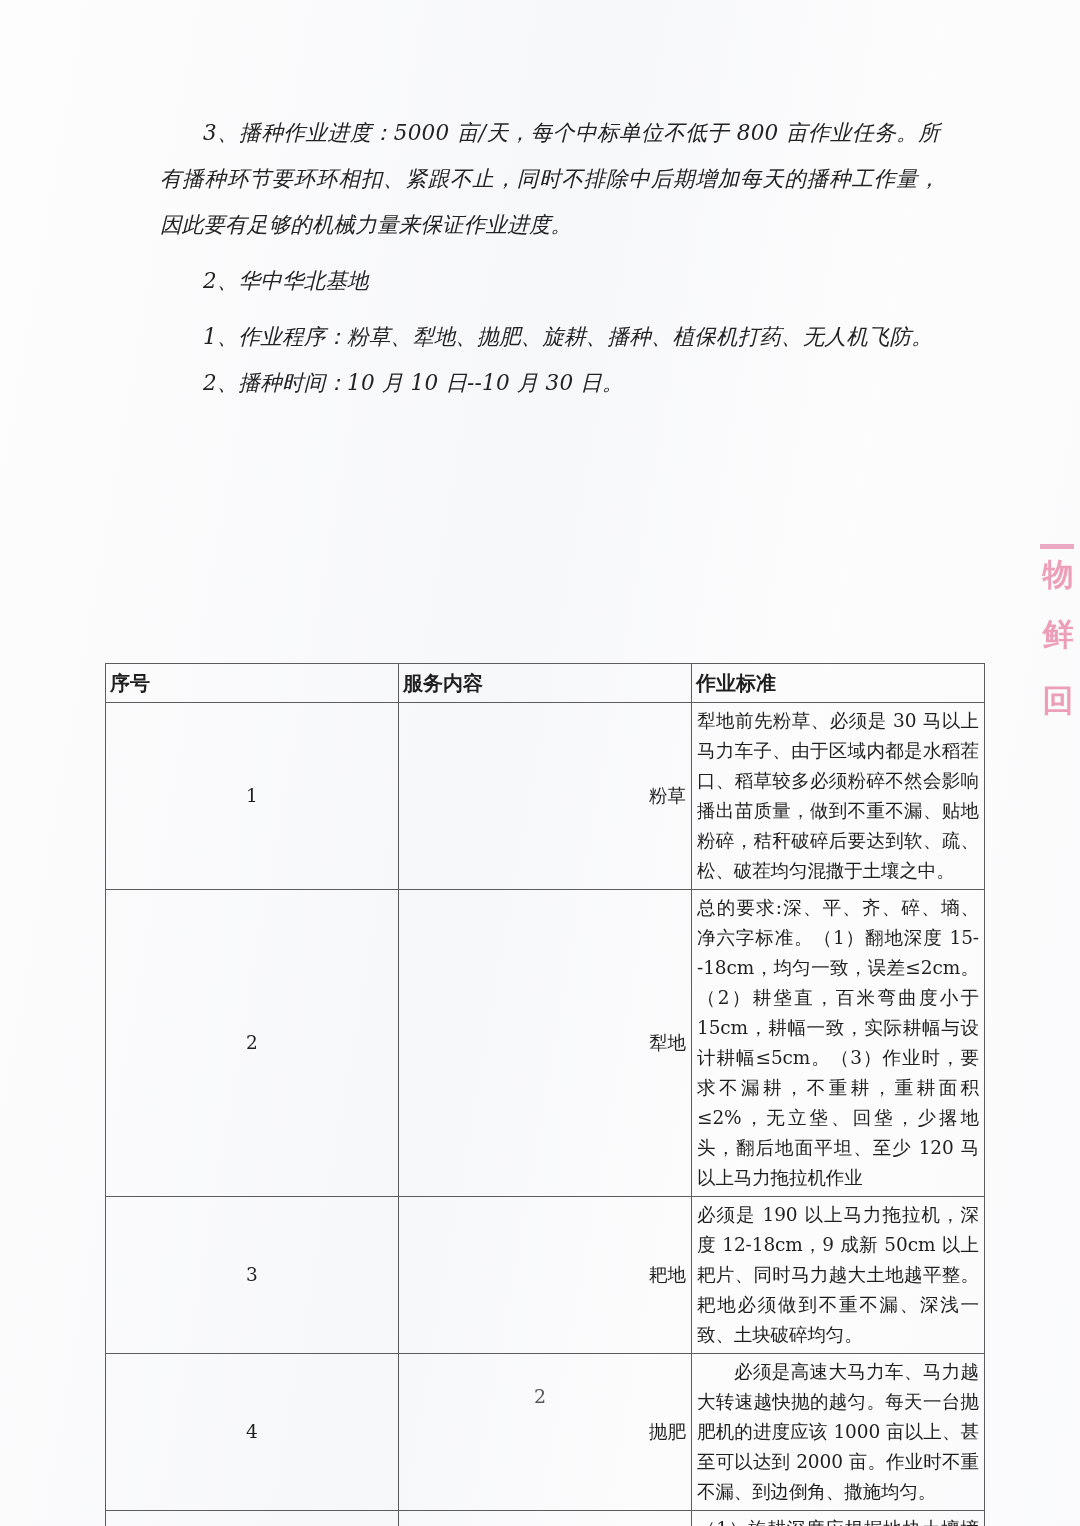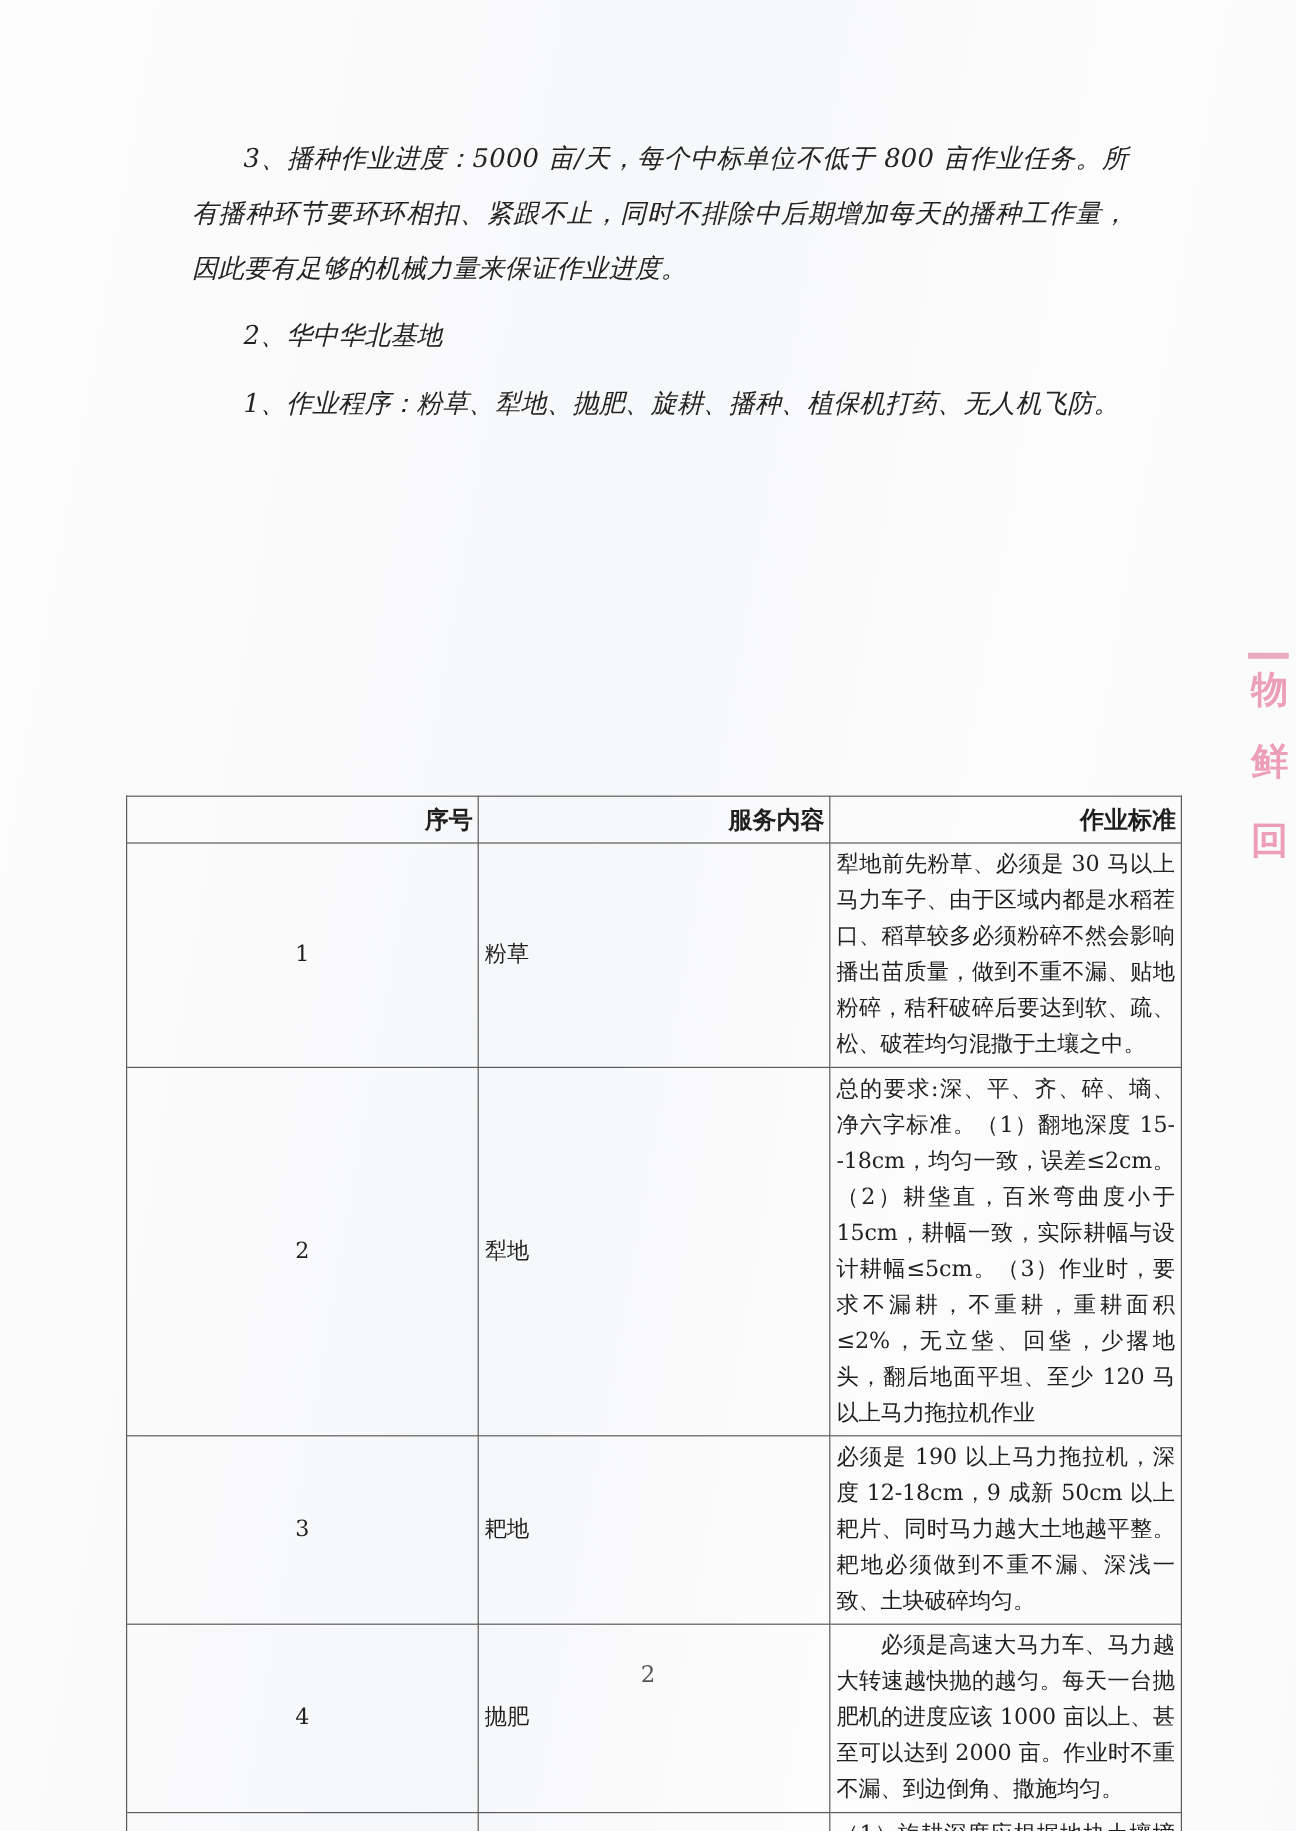--- a/index.html
+++ b/index.html
@@ -60,34 +60,34 @@
     color: #1f1f1f;
   }
   table.spec td, table.spec th {
     border: 1px solid #5c5c5c;
     vertical-align: middle;
     padding: 3px 5px;
     font-size: 18.5px;
     line-height: 30px;
   }
   table.spec th {
-    text-align: right;
+    text-align: left;
     font-weight: bold;
     font-size: 20px;
     padding: 6px 4px;
     line-height: 26px;
   }
   td.c-no {
     width: 60px;
     text-align: center;
     font-size: 19px;
   }
   td.c-svc {
     width: 100px;
-    text-align: left;
+    text-align: right;
     font-size: 19.5px;
   }
   td.c-std {
     width: 718px;
     text-align: justify;
     text-justify: inter-ideograph;
     letter-spacing: -0.1px;
   }
   td.c-std.indented { text-indent: 2em; margin-top: 36px; }
 
@@ -139,20 +139,21 @@
 
 <div class="page">
   <div class="scan-tint"></div>
 
   <div class="content">
     <p class="body-par">3、播种作业进度：5000 亩/天，每个中标单位不低于 800 亩作业任务。所有播种环节要环环相扣、紧跟不止，同时不排除中后期增加每天的播种工作量，因此要有足够的机械力量来保证作业进度。</p>
     <div class="gap-sm"></div>
     <p class="body-par">2、华中华北基地</p>
     <div class="gap-sm"></div>
     <p class="body-par">1、作业程序：粉草、犁地、抛肥、旋耕、播种、植保机打药、无人机飞防。</p>
+    <p class="body-par">2、播种时间：10 月 10 日--10 月 30 日。</p>
     <div class="gap-md"></div>
   </div>
 
   <div class="tbl-wrap">
     <table class="spec">
       <thead>
         <tr>
           <th class="c-no">序号</th>
           <th class="c-svc">服务内容</th>
           <th class="c-std">作业标准</th>

